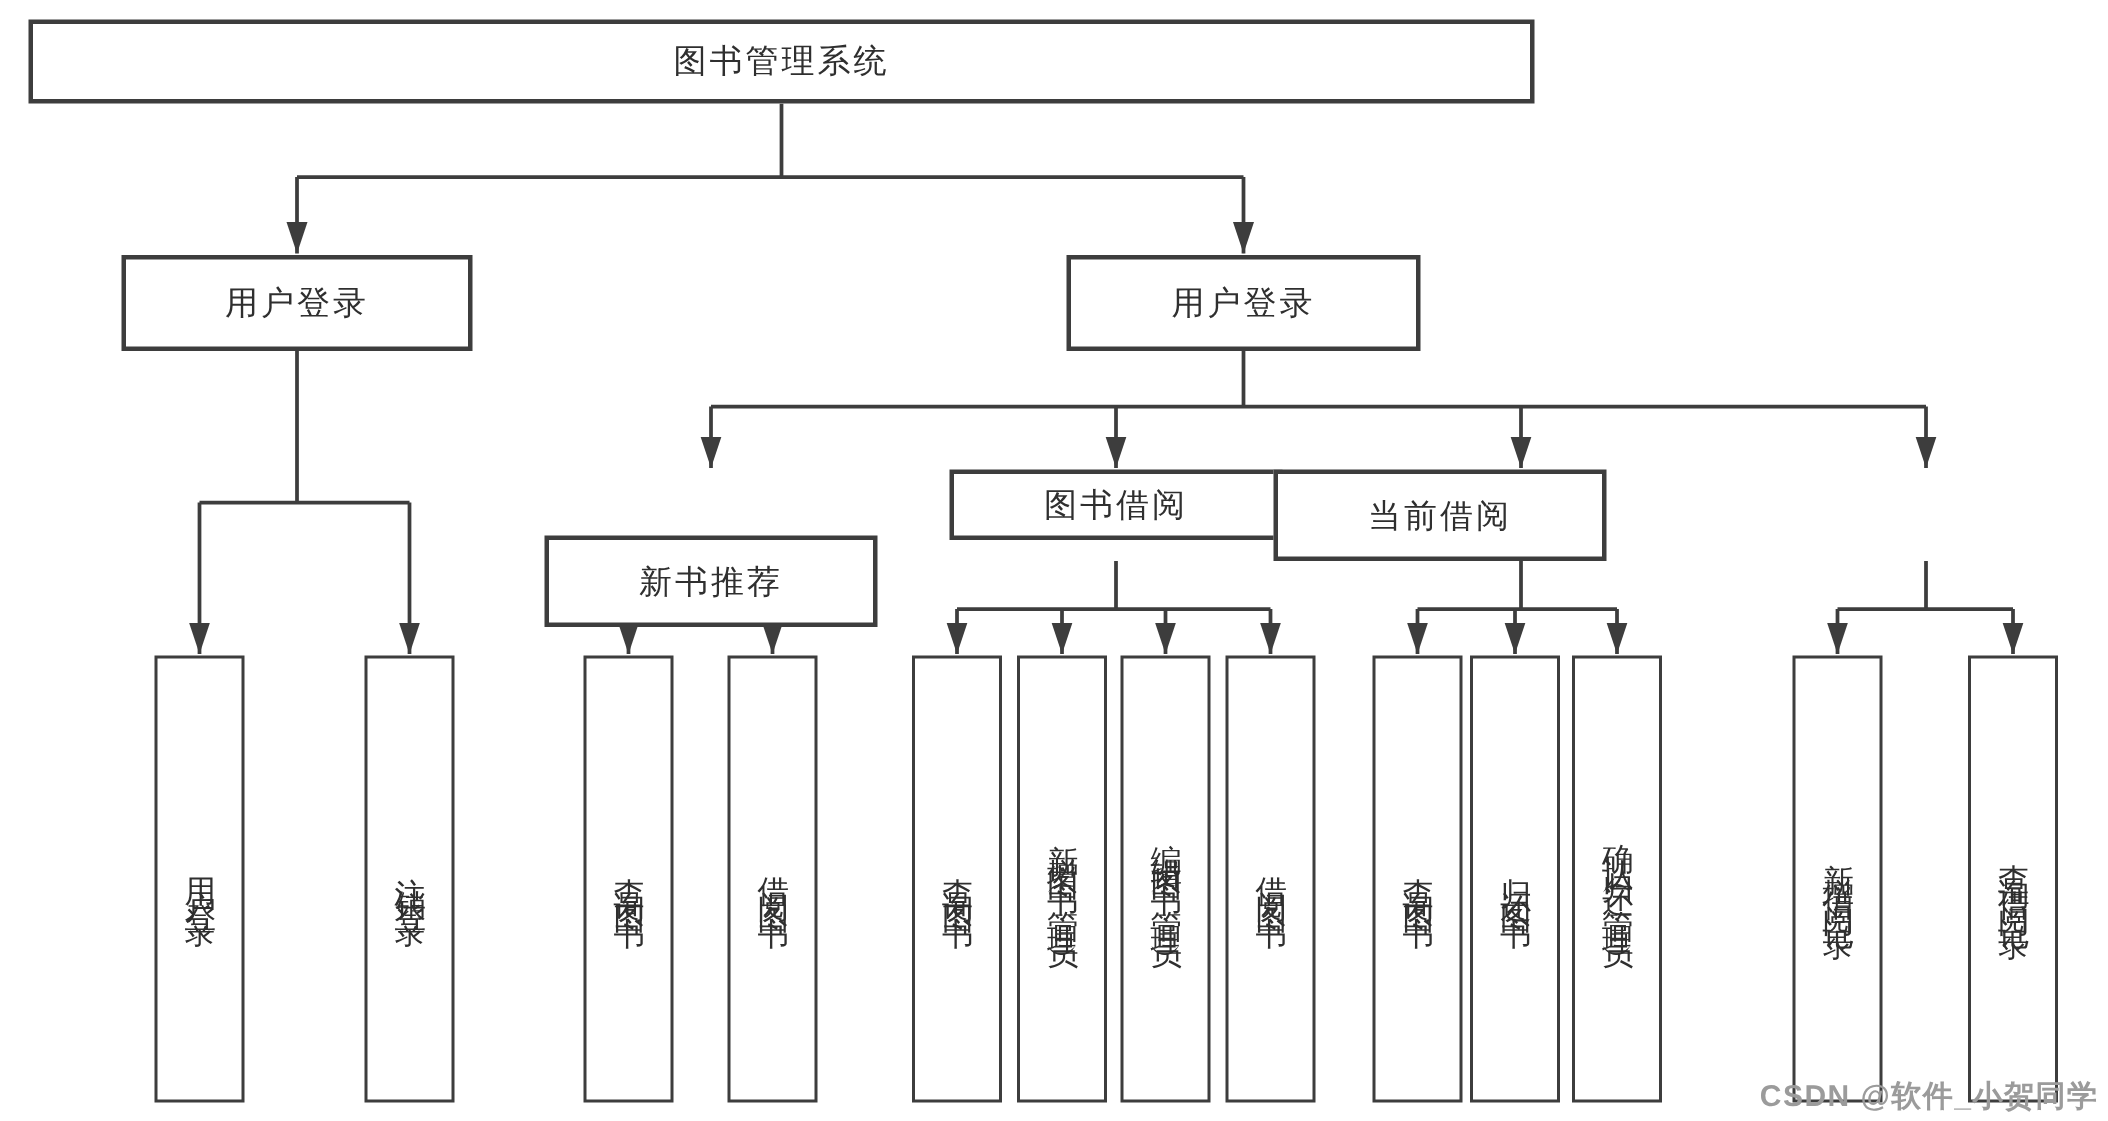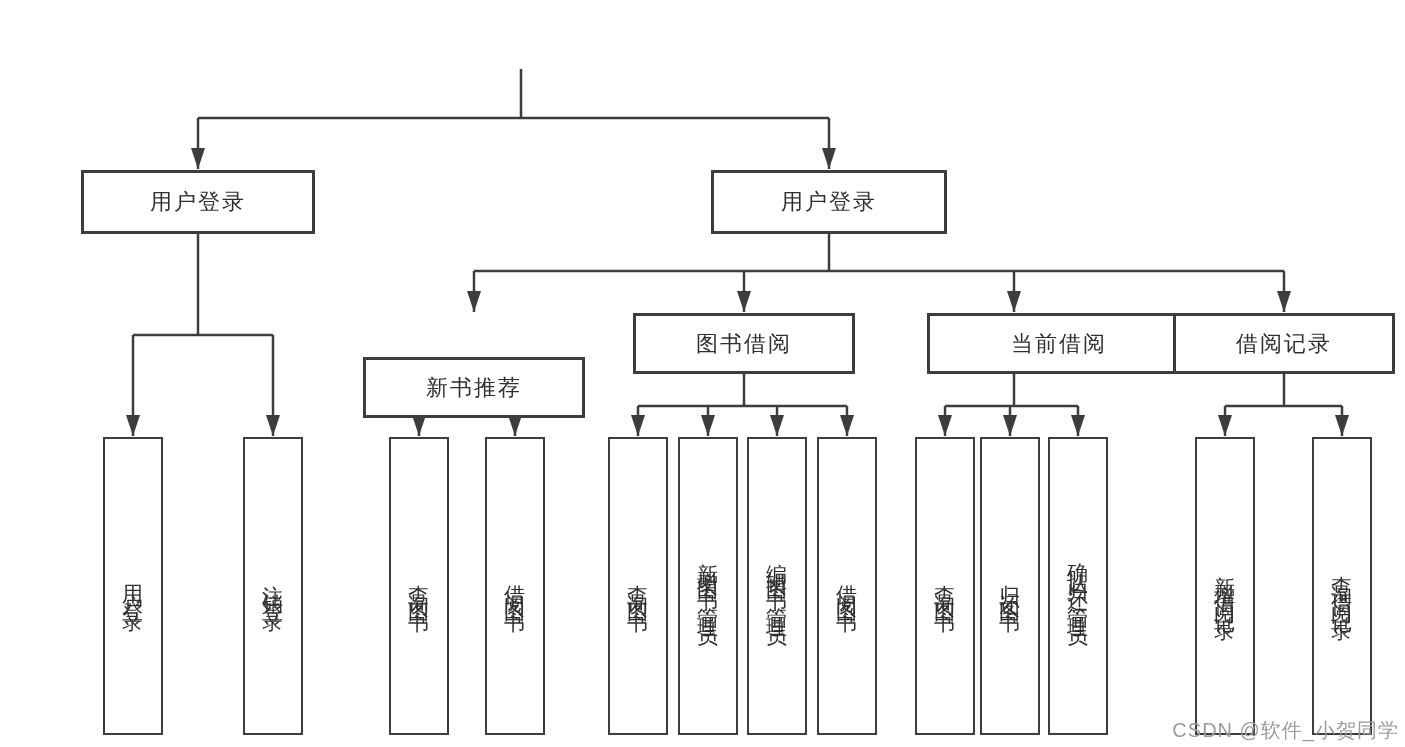--- a/index.html
+++ b/index.html
@@ -46,20 +46,21 @@
     padding: 6px 0;
   }
   #watermark {
     position: absolute;
     right: 6px;
     top: 717px;
     font-size: 20px;
     color: #9b9b9b;
     letter-spacing: 1px;
     white-space: nowrap;
+    font-weight: bold;
   }
 </style>
 </head>
 <body>
 
 <div id="canvas">
 
   <svg id="connectors" viewBox="0 0 1405 747" xmlns="http://www.w3.org/2000/svg">
     <defs>
       <marker id="arrow" markerUnits="userSpaceOnUse" markerWidth="24" markerHeight="18" refX="21" refY="8" orient="auto">
@@ -103,28 +104,28 @@
       <line x1="1010" y1="406" x2="1010" y2="436" marker-end="url(#arrow)"></line>
       <line x1="1078" y1="406" x2="1078" y2="436" marker-end="url(#arrow)"></line>
 
       <line x1="1284" y1="374" x2="1284" y2="406"></line>
       <line x1="1225" y1="406" x2="1342" y2="406"></line>
       <line x1="1225" y1="406" x2="1225" y2="436" marker-end="url(#arrow)"></line>
       <line x1="1342" y1="406" x2="1342" y2="436" marker-end="url(#arrow)"></line>
     </g>
   </svg>
 
+  <div class="node h-node" style="left:19px; top:13px; width:1004px; height:56px;">图书管理系统</div>
 
   <div class="node h-node" style="left:81px; top:170px; width:234px; height:64px;">用户登录</div>
   <div class="node h-node" style="left:711px; top:170px; width:236px; height:64px;">用户登录</div>
 
   <div class="node h-node" style="left:363px; top:313px; width:222px; height:61px;margin-top:44px;">新书推荐</div>
-  <div class="node h-node" style="left:633px; top:313px; width:222px; height:61px;">图书借阅</div>
-  <div class="node h-node" style="left:927px; top:313px; width:264px; height:61px;text-align:center;">当前借阅</div>
-  <div class="node h-node" style="left:1173px; top:313px; width:222px; height:61px;">借阅记录</div>
+  <div class="node h-node" style="left:633px; top:313px; width:222px; height:47px;">图书借阅</div>
+  <div class="node h-node" style="left:849px; top:313px; width:222px; height:61px;text-align:center;">当前借阅</div>
 
   <div class="node leaf" style="left:103px; top:437px; width:60px; height:298px;">用户登录</div>
   <div class="node leaf" style="left:243px; top:437px; width:60px; height:298px;">注销登录</div>
 
   <div class="node leaf" style="left:389px; top:437px; width:60px; height:298px;">查询图书</div>
   <div class="node leaf" style="left:485px; top:437px; width:60px; height:298px;">借阅图书</div>
 
   <div class="node leaf" style="left:608px; top:437px; width:60px; height:298px;">查询图书</div>
   <div class="node leaf" style="left:678px; top:437px; width:60px; height:298px;">新增图书（管理员）</div>
   <div class="node leaf" style="left:747px; top:437px; width:60px; height:298px;">编辑图书（管理员）</div>

